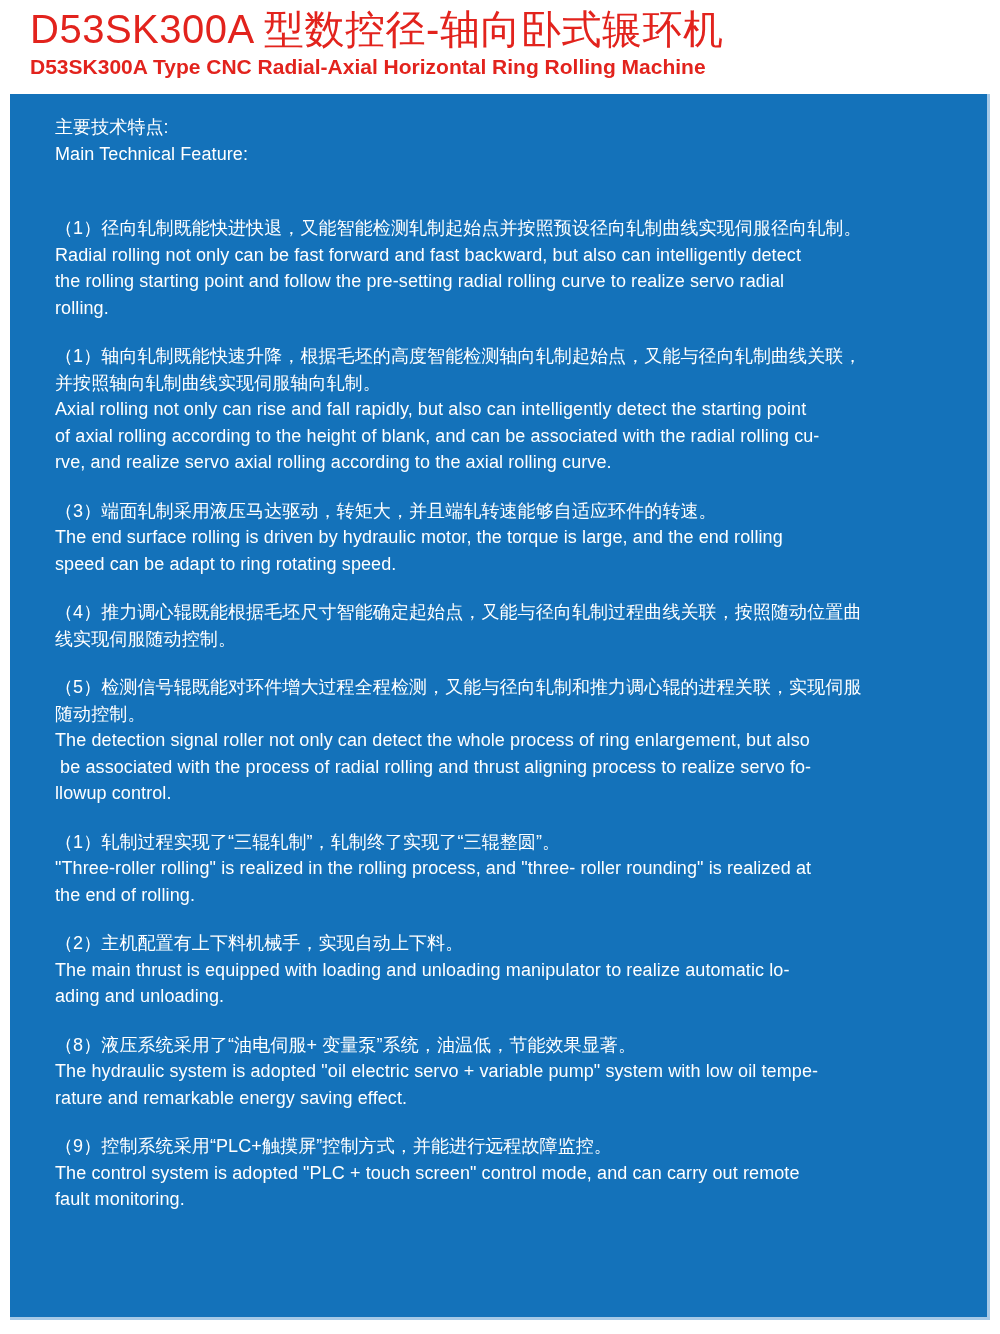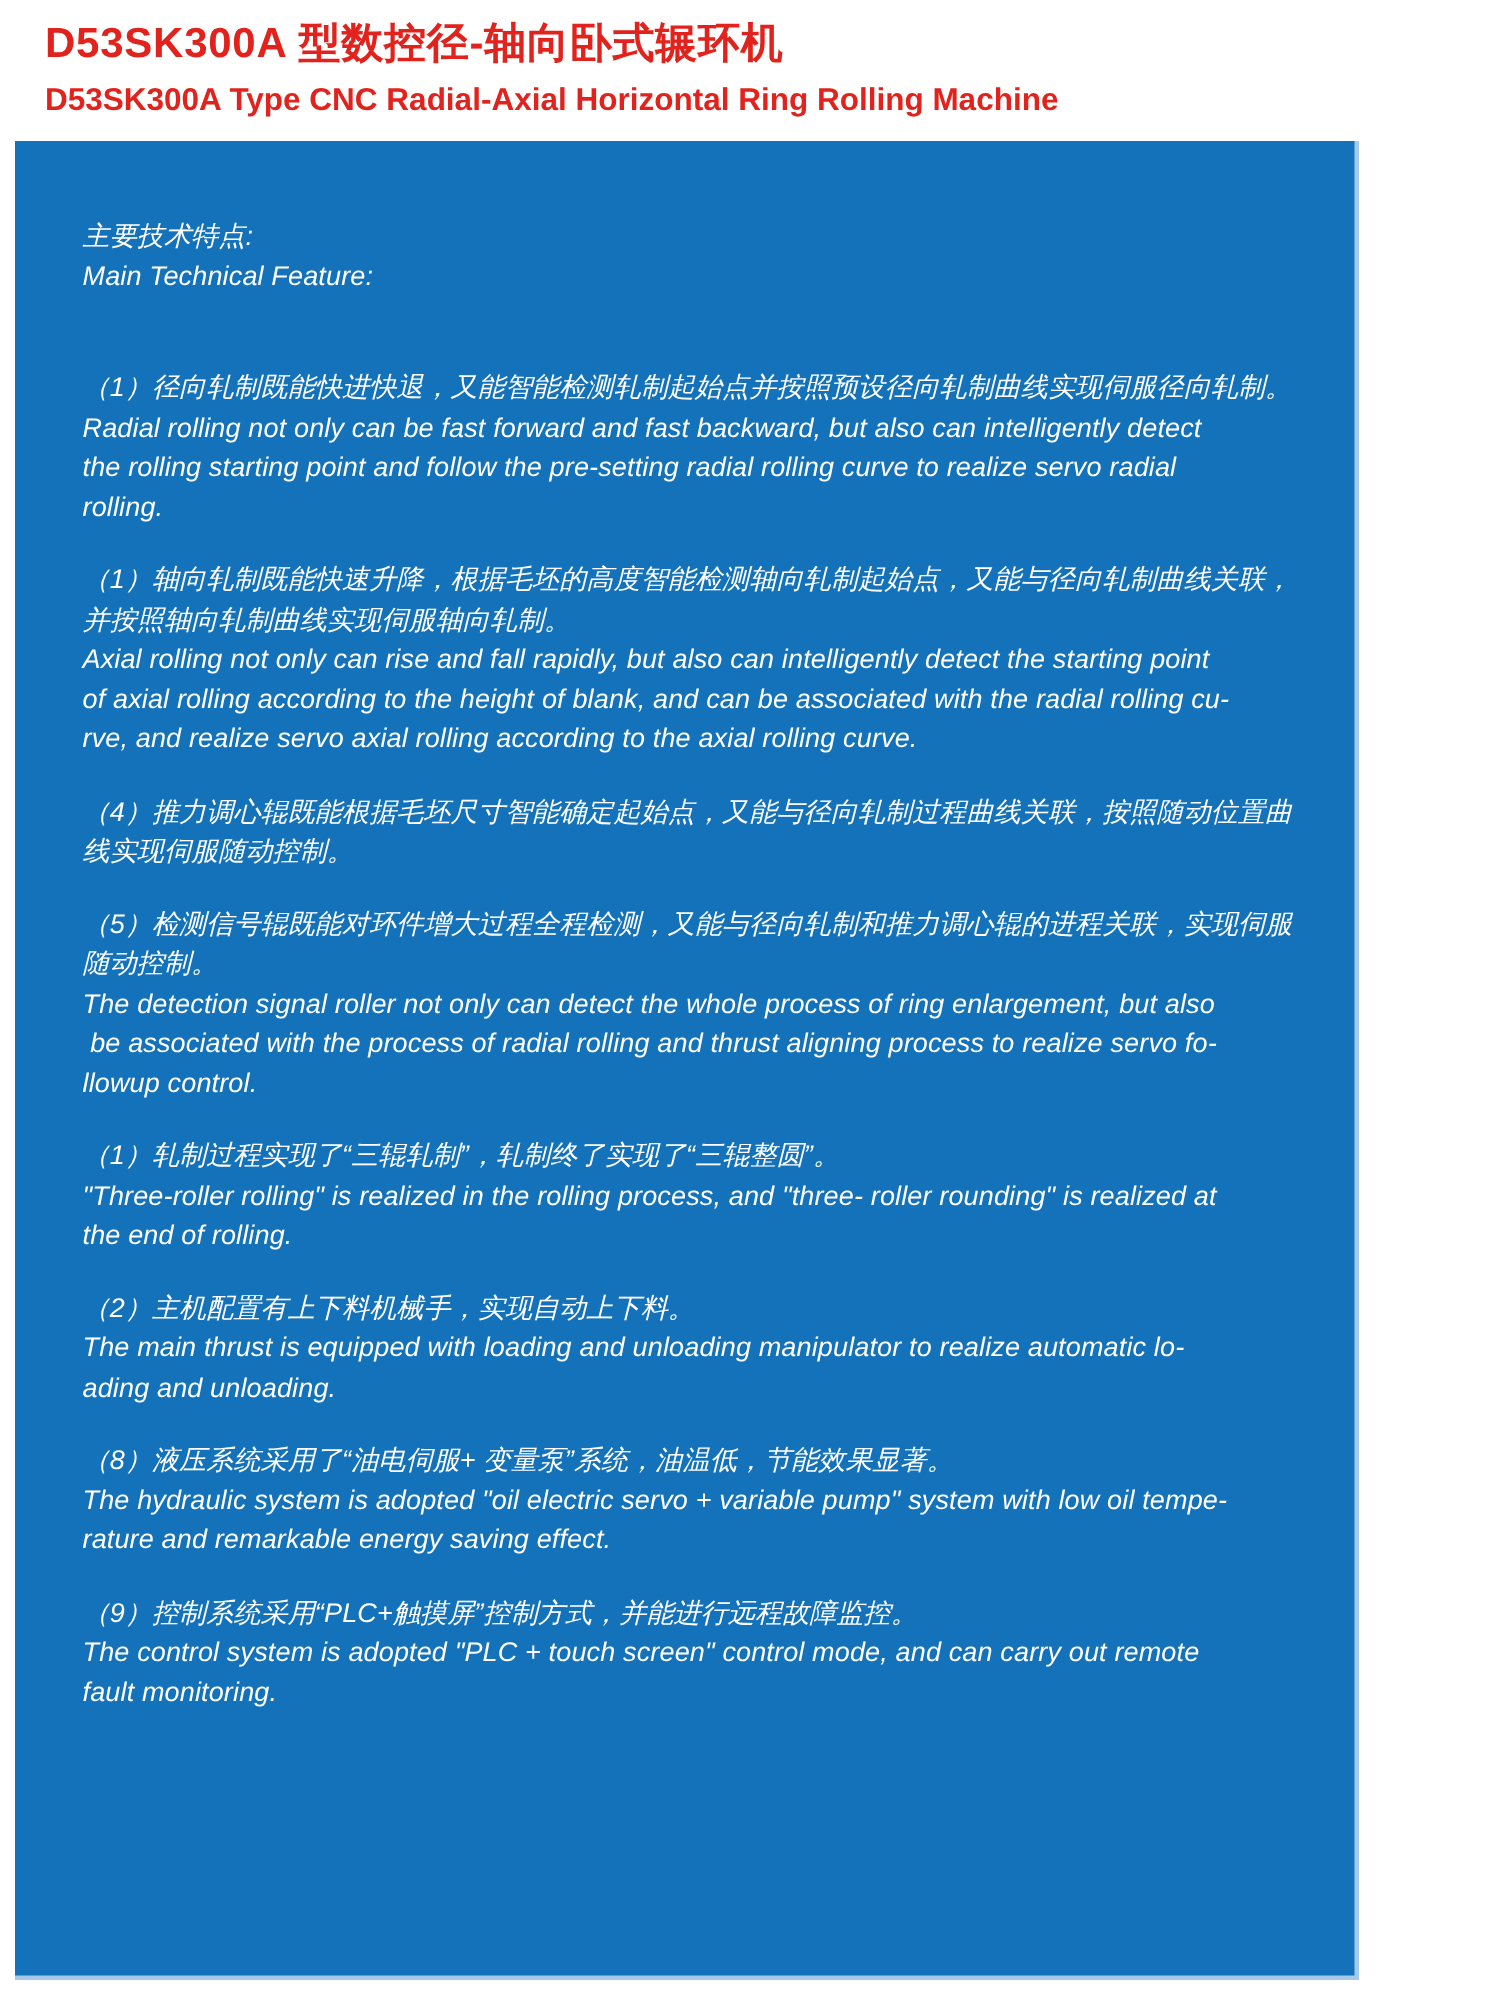--- a/index.html
+++ b/index.html
@@ -13,48 +13,47 @@
     height: 1334px;
     position: relative;
     overflow: hidden;
     font-family: "Liberation Sans", "DejaVu Sans", sans-serif;
   }
   .header {
     padding: 8px 0 0 30px;
   }
   .title-zh {
     color: var(--red, #e2231d);
-    font-size: 28px;
-    font-weight: 700;
+    font-size: 40px;
+    font-weight: 400;
     line-height: 42px;
     letter-spacing: 0.5px;
     white-space: nowrap;
   }
   .title-en {
     color: var(--red, #e2231d);
     font-size: 21px;
     font-weight: 700;
     line-height: 26px;
     margin-top: 4px;
     white-space: nowrap;
   }
   .panel {
     position: absolute;
     left: 10px;
     top: 94px;
-    width: 896px;
+    width: 980px;
     height: 1226px;
     box-sizing: border-box;
     background: var(--blue, #1472ba);
     border-right: 3px solid #a6c9e7;
     border-bottom: 3px solid #a6c9e7;
     color: #ffffff;
-    padding: 50px 38px 0 45px;
+    padding: 20px 38px 0 45px;
     overflow: hidden;
-    font-style: italic;
   }
   .text {
     font-size: 18px;
     line-height: 26.5px;
     white-space: pre-wrap;
     letter-spacing: 0.1px;
   }
   .heading-block {
     margin-bottom: 48px;
   }
@@ -83,20 +82,25 @@
 rolling.</div>
       </div>
       <div class="feature">
         <div class="text">（1）轴向轧制既能快速升降，根据毛坯的高度智能检测轴向轧制起始点，又能与径向轧制曲线关联，
 并按照轴向轧制曲线实现伺服轴向轧制。</div>
         <div class="text">Axial rolling not only can rise and fall rapidly, but also can intelligently detect the starting point
 of axial rolling according to the height of blank, and can be associated with the radial rolling cu-
 rve, and realize servo axial rolling according to the axial rolling curve.</div>
       </div>
       <div class="feature">
+        <div class="text">（3）端面轧制采用液压马达驱动，转矩大，并且端轧转速能够自适应环件的转速。</div>
+        <div class="text">The end surface rolling is driven by hydraulic motor, the torque is large, and the end rolling
+speed can be adapt to ring rotating speed.</div>
+      </div>
+      <div class="feature">
         <div class="text">（4）推力调心辊既能根据毛坯尺寸智能确定起始点，又能与径向轧制过程曲线关联，按照随动位置曲
 线实现伺服随动控制。</div>
       </div>
       <div class="feature">
         <div class="text">（5）检测信号辊既能对环件增大过程全程检测，又能与径向轧制和推力调心辊的进程关联，实现伺服
 随动控制。</div>
         <div class="text">The detection signal roller not only can detect the whole process of ring enlargement, but also
  be associated with the process of radial rolling and thrust aligning process to realize servo fo-
 llowup control.</div>
       </div>

